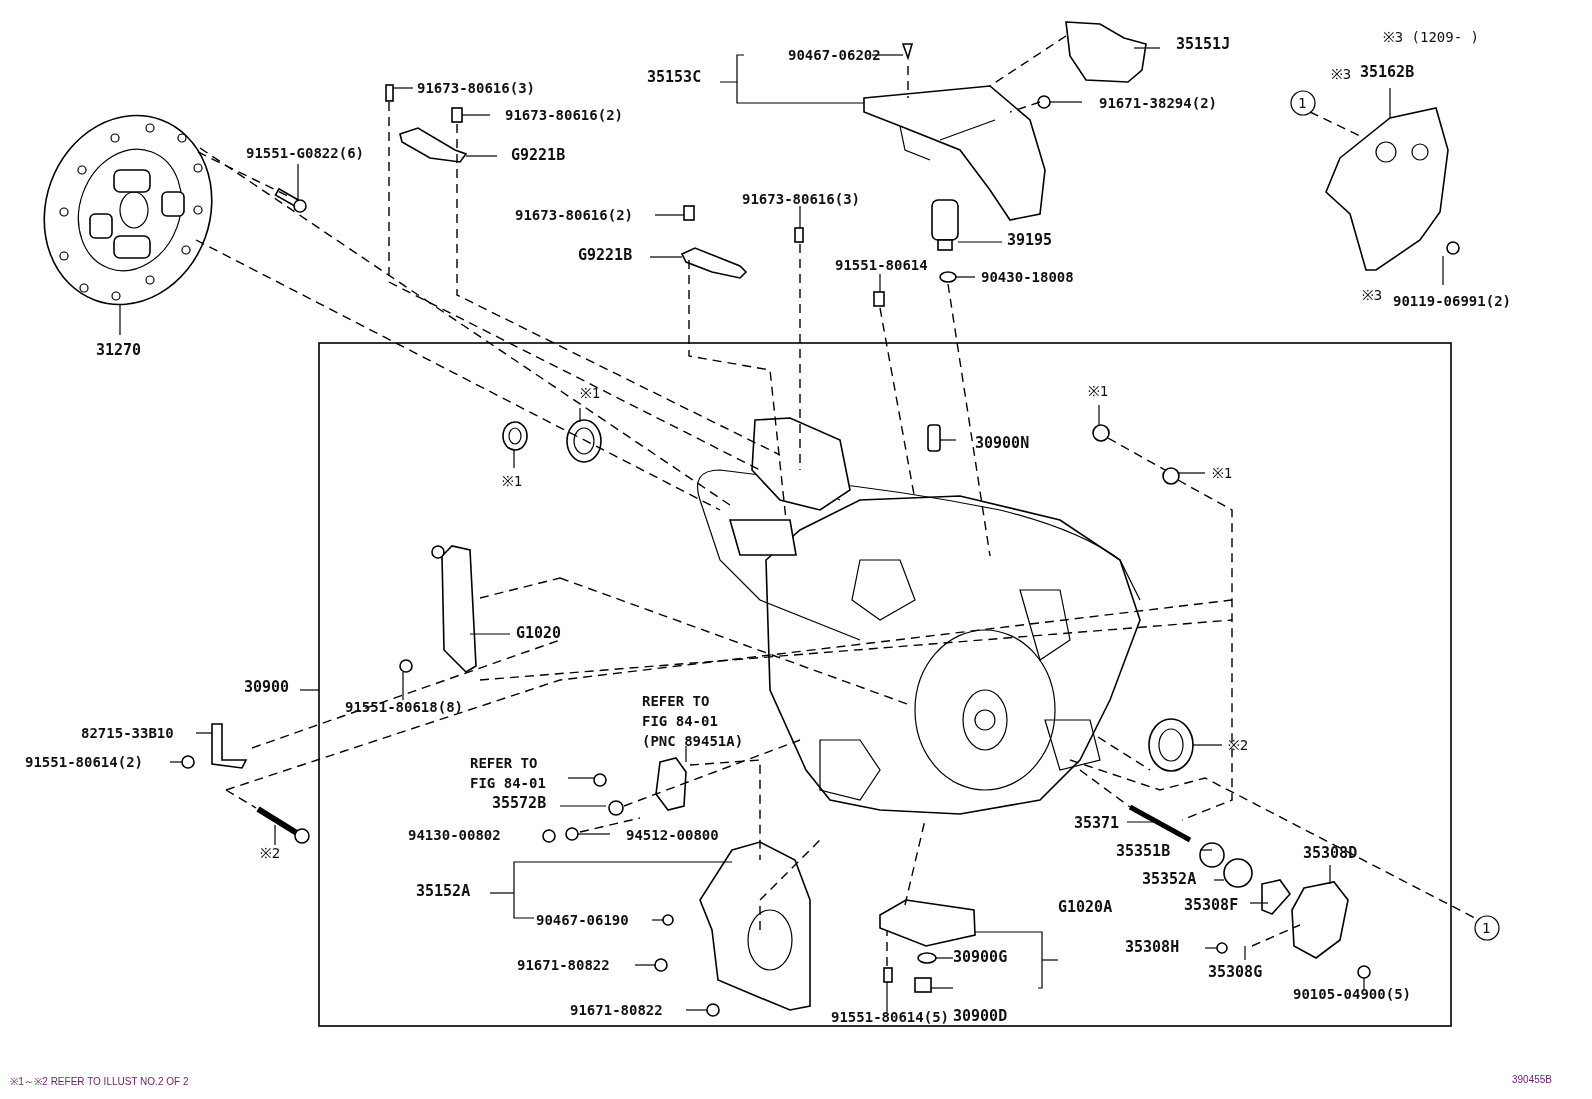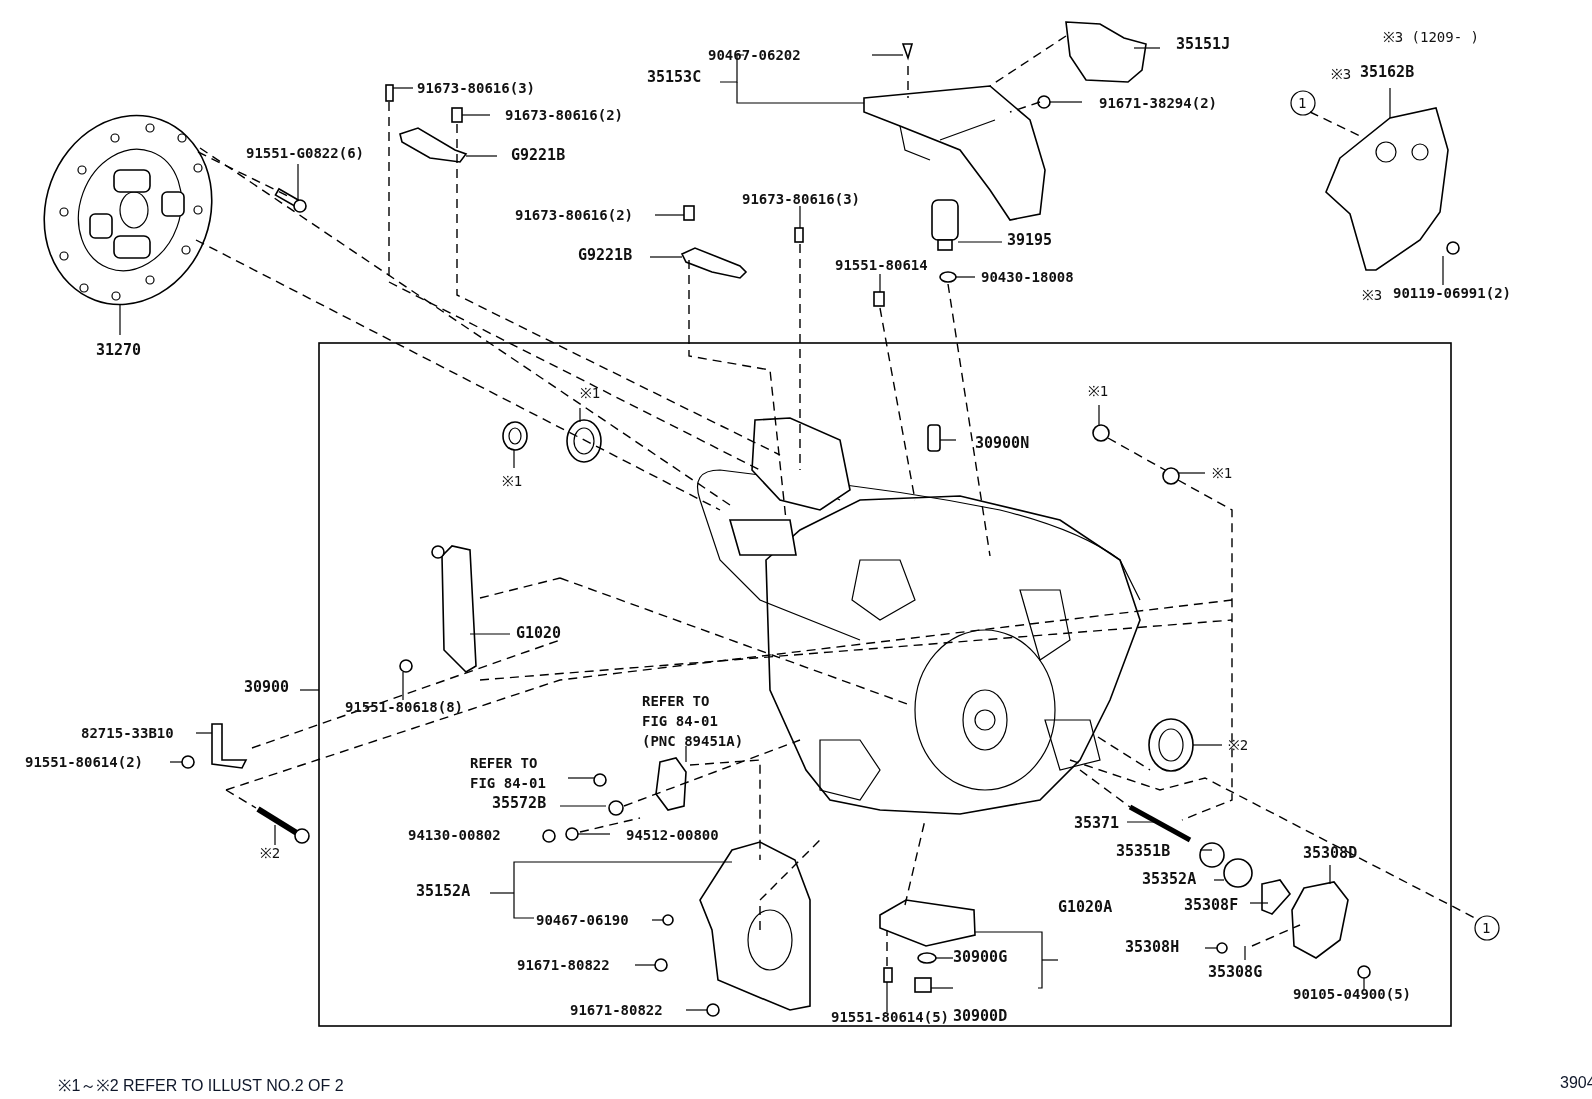--- a/index.html
+++ b/index.html
@@ -4,21 +4,21 @@
 <style>
   html, body { margin: 0; padding: 0; background: #ffffff; }
   body { width: 1592px; height: 1099px; position: relative; overflow: hidden;
          font-family: "DejaVu Sans Mono", "Liberation Mono", monospace; color: #000; }
   #diagram { position: absolute; left: 0; top: 0; width: 1592px; height: 1099px; }
   .lbl { position: absolute; white-space: nowrap; font-family: "DejaVu Sans Mono", "Liberation Mono", monospace;
          font-weight: bold; color: #111; line-height: 1; }
   .sm { font-size: 14px; letter-spacing: 0px; }
   .lg { font-size: 15px; letter-spacing: 0px; }
   .note { font-size: 14px; font-weight: normal; }
-  .footer { position: absolute; font-family: "Liberation Sans", sans-serif; font-size: 16px; color: #0f172a; white-space: nowrap; margin-left: 48px; }
+  .footer { position: absolute; font-family: "Liberation Sans", sans-serif; font-size: 10px; color: #701a75; white-space: nowrap; }
   svg .part { fill: #fff; stroke: #000; stroke-width: 1.6; }
   svg .thin { fill: none; stroke: #000; stroke-width: 1.2; }
   svg .lead { fill: none; stroke: #000; stroke-width: 1.2; }
   svg .dash { fill: none; stroke: #000; stroke-width: 1.4; stroke-dasharray: 9 6; }
   svg .frame { fill: none; stroke: #000; stroke-width: 1.6; }
 </style>
 </head>
 <body>
 
 <div id="diagram">
@@ -237,31 +237,31 @@
 
 <span class="lbl lg" style="left:96px; top:343px;">31270</span>
 <span class="lbl sm" style="left:246px; top:146px;">91551-G0822(6)</span>
 <span class="lbl sm" style="left:417px; top:81px;">91673-80616(3)</span>
 <span class="lbl sm" style="left:505px; top:108px;">91673-80616(2)</span>
 <span class="lbl lg" style="left:511px; top:148px;">G9221B</span>
 <span class="lbl sm" style="left:515px; top:208px;">91673-80616(2)</span>
 <span class="lbl lg" style="left:578px; top:248px;">G9221B</span>
 <span class="lbl sm" style="left:742px; top:192px;">91673-80616(3)</span>
 <span class="lbl lg" style="left:647px; top:70px;">35153C</span>
-<span class="lbl sm" style="left:708px; top:48px;text-align:center;">90467-06202</span>
+<span class="lbl sm" style="left:788px; top:48px;text-align:center;">90467-06202</span>
 <span class="lbl lg" style="left:1176px; top:37px;">35151J</span>
 <span class="lbl sm" style="left:1099px; top:96px;">91671-38294(2)</span>
 <span class="lbl lg" style="left:1007px; top:233px;">39195</span>
 <span class="lbl sm" style="left:835px; top:258px;">91551-80614</span>
 <span class="lbl sm" style="left:981px; top:270px;">90430-18008</span>
 <span class="lbl note" style="left:1383px; top:30px;">※3 (1209-      )</span>
 <span class="lbl note" style="left:1331px; top:67px;">※3</span>
 <span class="lbl lg" style="left:1360px; top:65px;">35162B</span>
 <span class="lbl note" style="left:1362px; top:288px;">※3</span>
-<span class="lbl sm" style="left:1393px; top:286px;">90119-06991(2)</span>
+<span class="lbl sm" style="left:1393px; top:294px;">90119-06991(2)</span>
 <span class="lbl note" style="left:1298px; top:96px;">1</span>
 <span class="lbl note" style="left:1482px; top:921px;">1</span>
 
 <span class="lbl lg" style="left:975px; top:436px;">30900N</span>
 <span class="lbl note" style="left:580px; top:386px;">※1</span>
 <span class="lbl note" style="left:502px; top:474px;">※1</span>
 <span class="lbl note" style="left:1088px; top:384px;">※1</span>
 <span class="lbl note" style="left:1212px; top:466px;">※1</span>
 <span class="lbl note" style="left:1228px; top:738px;">※2</span>
 <span class="lbl note" style="left:260px; top:846px;">※2</span>

